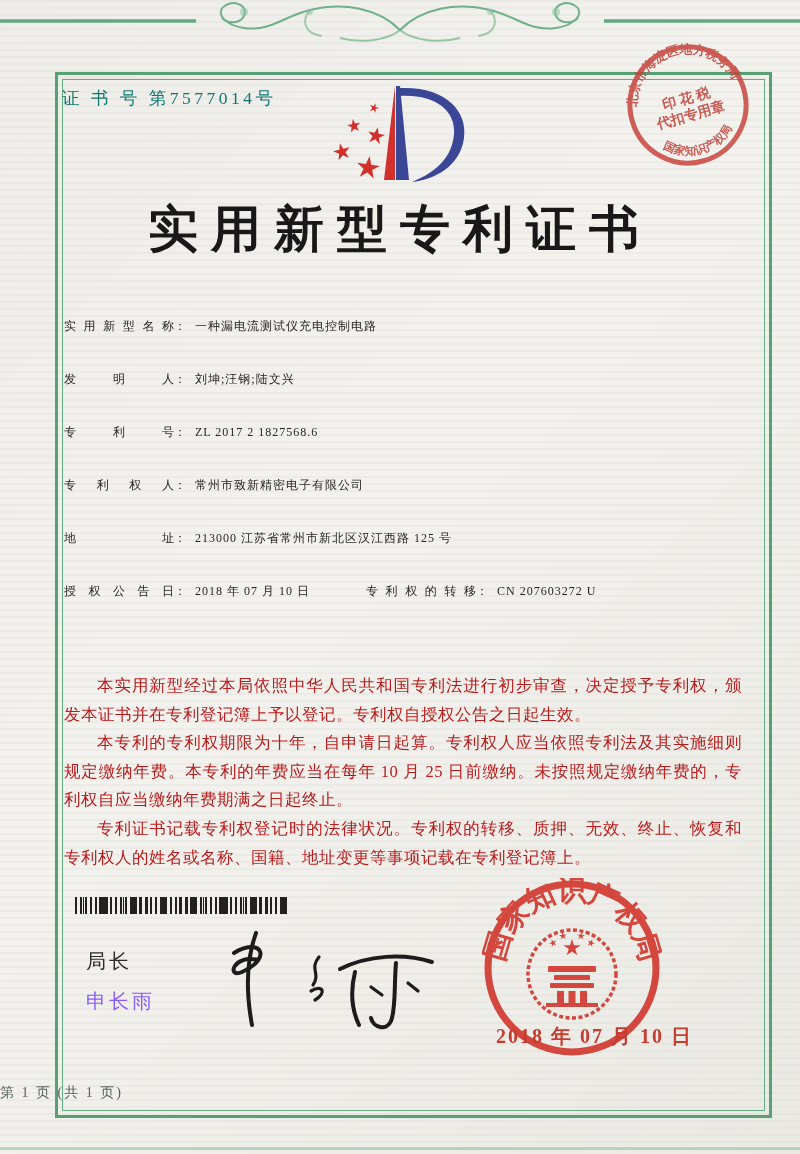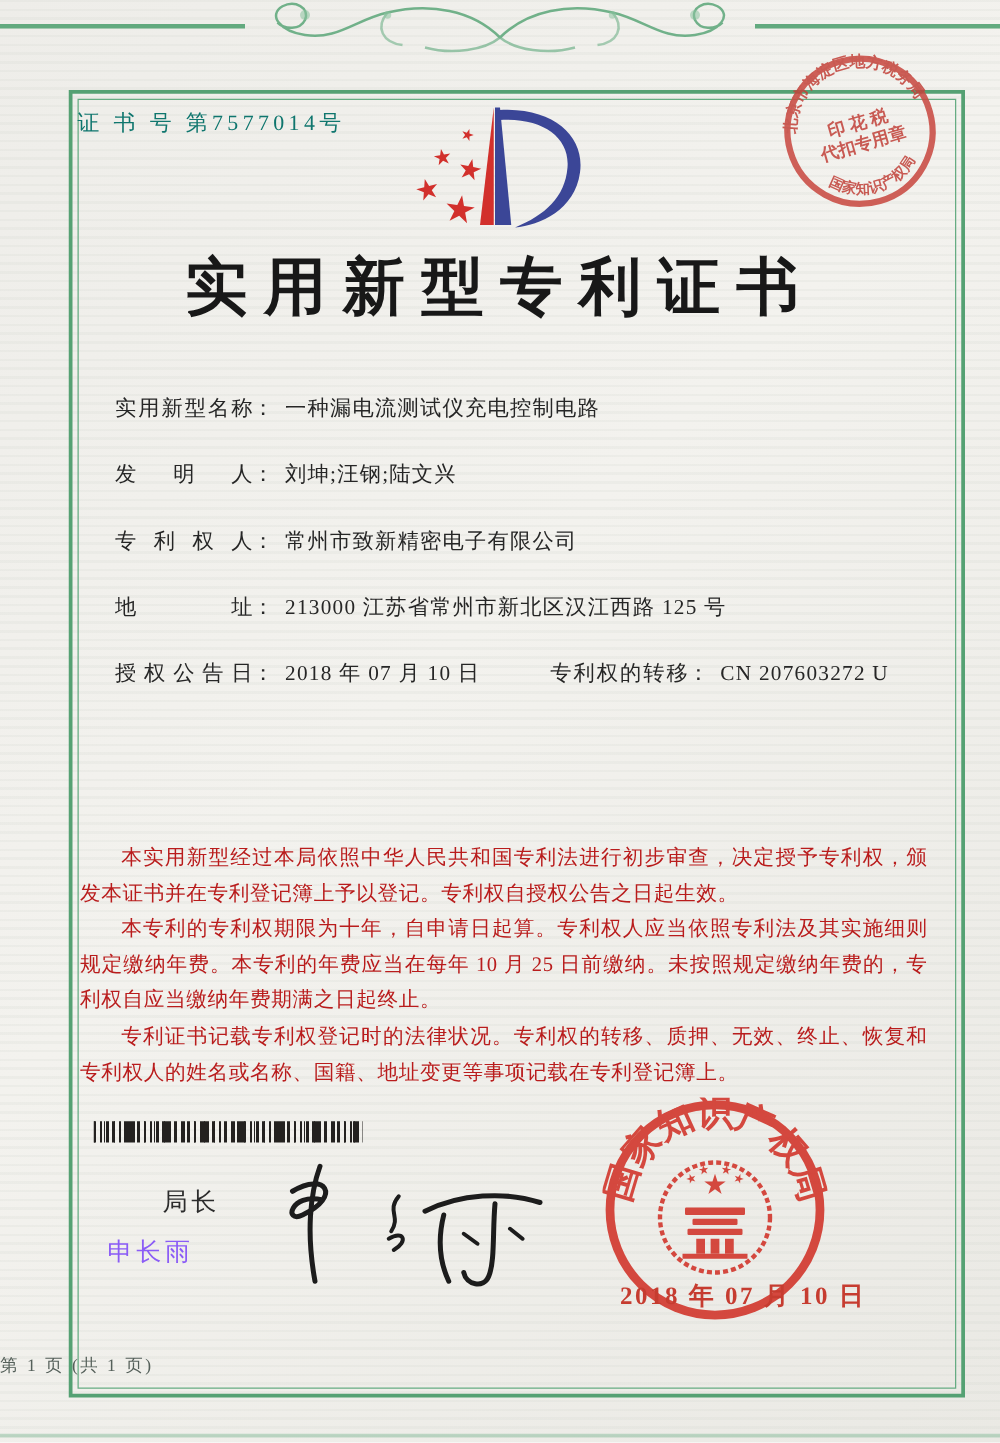--- a/index.html
+++ b/index.html
@@ -37,21 +37,21 @@
     left:62px; top:86px; font-size:17.5px; letter-spacing:3.5px; color:#0f766e;
   }
   .logo { left:316px; top:76px; width:168px; height:132px; }
   .title {
     left:0; top:196px; width:800px; text-align:center;
     font-size:50px; font-weight:700; letter-spacing:13px; color:#181818;
   }
 
   
   .fields { left:64px; top:312px; width:676px; }
-  .field-row { margin-bottom:24px; line-height:29px; font-size:17px; white-space:nowrap;padding-left:28px; }
+  .field-row { margin-bottom:24px; line-height:29px; font-size:12px; white-space:nowrap; }
   .flabel {
     display:inline-block; width:110px; text-align:justify; text-align-last:justify;
     vertical-align:top; color:#262626;
   }
   .fcolon { display:inline-block; margin-right:9px; color:#262626; }
   .fvalue { letter-spacing:1px; color:#262626; }
   .grant-row { display:flex; }
   .grant-right { margin-left:56px; white-space:nowrap; }
 
   
@@ -62,21 +62,21 @@
   }
 
   
   .barcode {
     left:75px; top:897px; width:215px; height:17px;
     background:
       repeating-linear-gradient(90deg,#23211f 0 2px,rgba(0,0,0,0) 2px 5px),
       repeating-linear-gradient(90deg,#23211f 0 1px,rgba(0,0,0,0) 1px 8px),
       repeating-linear-gradient(90deg,rgba(0,0,0,0) 0 27px,#23211f 27px 30px);
   }
-  .director-label { left:86px; top:948px; font-size:20px; letter-spacing:3px; color:#2c2c2c;margin-left:44px; }
+  .director-label { left:86px; top:948px; font-size:20px; letter-spacing:3px; color:#2c2c2c; }
   .director-name  { left:86px; top:988px; font-size:20px; letter-spacing:3px; color:#8b5cf6; }
   .signature { left:222px; top:925px; width:220px; height:108px; }
 
   .seal { left:482px; top:878px; width:180px; height:180px; }
   .seal-date {
     left:496px; top:1023px; font-size:20px; letter-spacing:2px;
     color:#c63c30; font-weight:600;
   }
 
   .tax-stamp { left:613px; top:30px; width:150px; height:150px; opacity:.86; }
@@ -136,20 +136,23 @@
 </svg>
 
 <div class="abs title">实用新型专利证书</div>
 
 <div class="abs fields">
   <div class="field-row">
     <span class="flabel">实用新型名称</span><span class="fcolon">：</span><span class="fvalue">一种漏电流测试仪充电控制电路</span>
   </div>
   <div class="field-row">
     <span class="flabel">发明人</span><span class="fcolon">：</span><span class="fvalue">刘坤;汪钢;陆文兴</span>
+  </div>
+  <div class="field-row">
+    <span class="flabel">专利号</span><span class="fcolon">：</span><span class="fvalue">ZL 2017 2 1827568.6</span>
   </div>
   <div class="field-row">
     <span class="flabel">专利权人</span><span class="fcolon">：</span><span class="fvalue">常州市致新精密电子有限公司</span>
   </div>
   <div class="field-row">
     <span class="flabel">地址</span><span class="fcolon">：</span><span class="fvalue">213000  江苏省常州市新北区汉江西路 125 号</span>
   </div>
   <div class="field-row grant-row">
     <span>
       <span class="flabel">授权公告日</span><span class="fcolon">：</span><span class="fvalue">2018 年 07 月 10 日</span>

